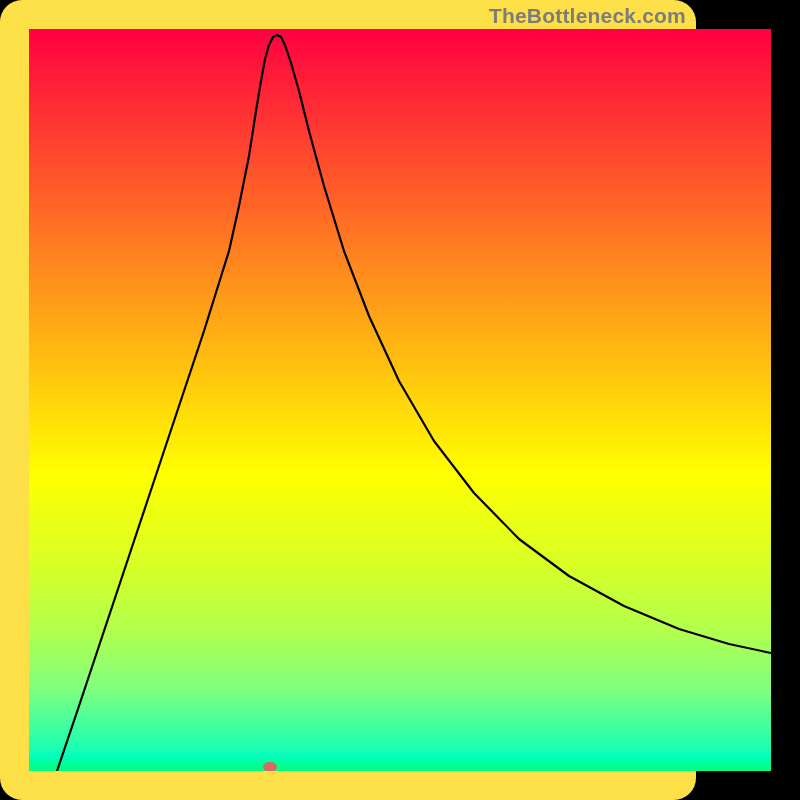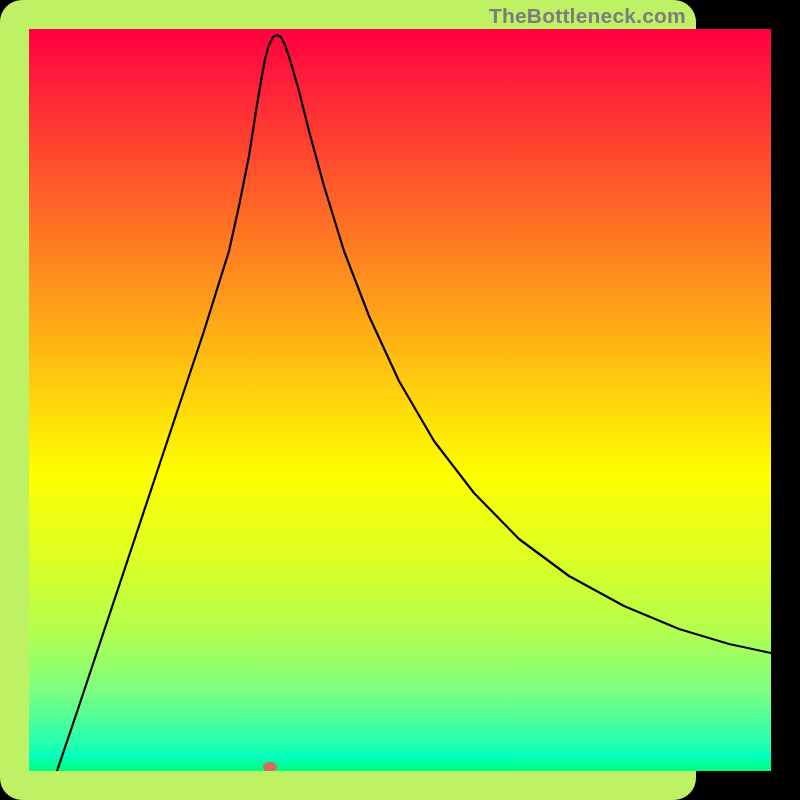--- a/index.html
+++ b/index.html
@@ -7,21 +7,21 @@
     padding: 0;
     width: 800px;
     height: 800px;
     overflow: hidden;
     background: #000;
   }
   .frame {
     position: relative;
     width: 696px;
     height: 800px;
-    background: #bef264;
+    background: #fde047;
     border-radius: 22px;
   }
   .plot-area {
     position: absolute;
     left: 29px;
     top: 29px;
     width: 742px;
     height: 742px;
     overflow: hidden;
   }

